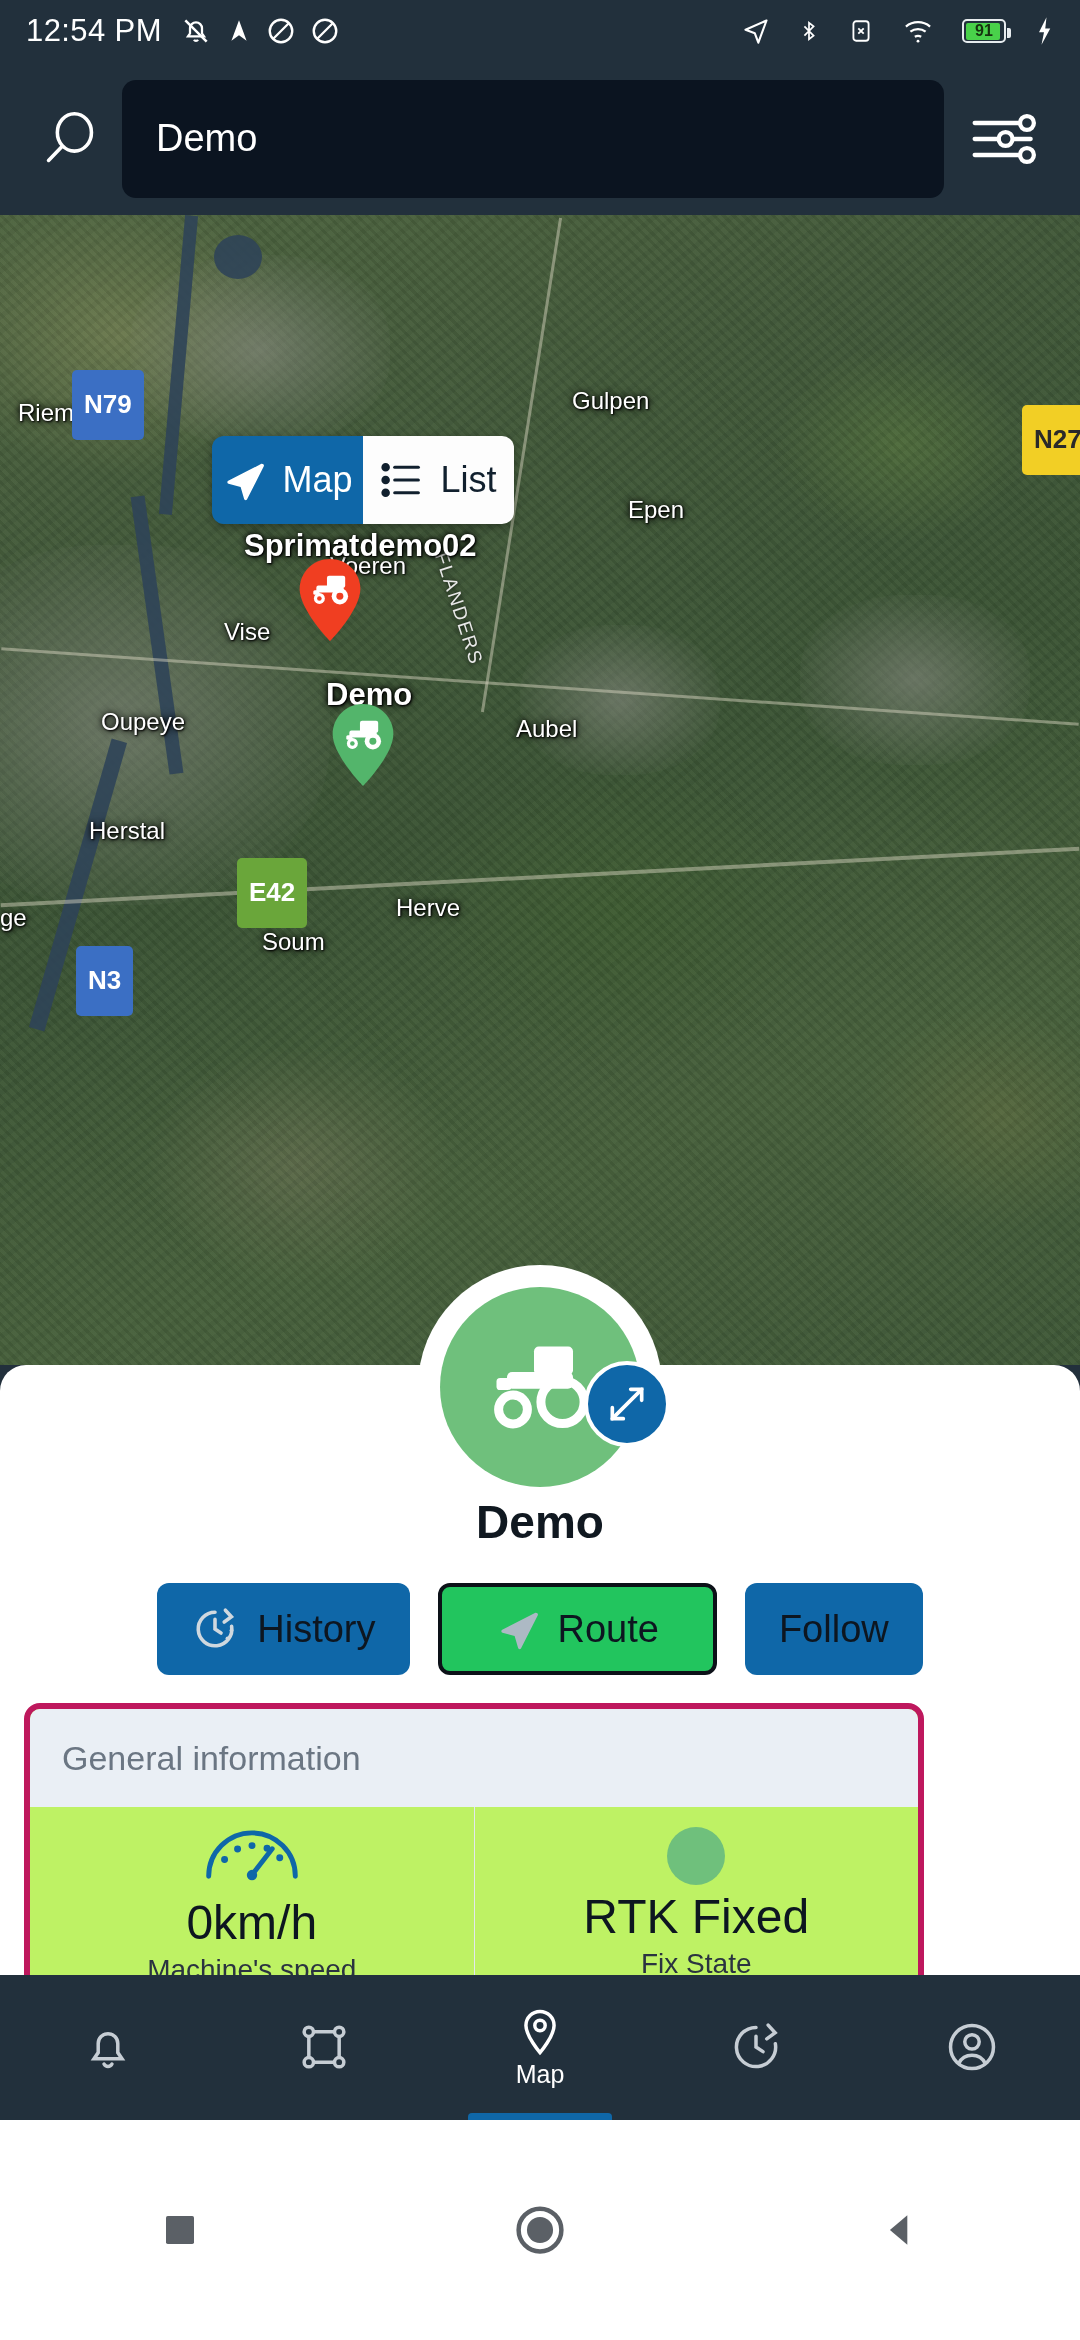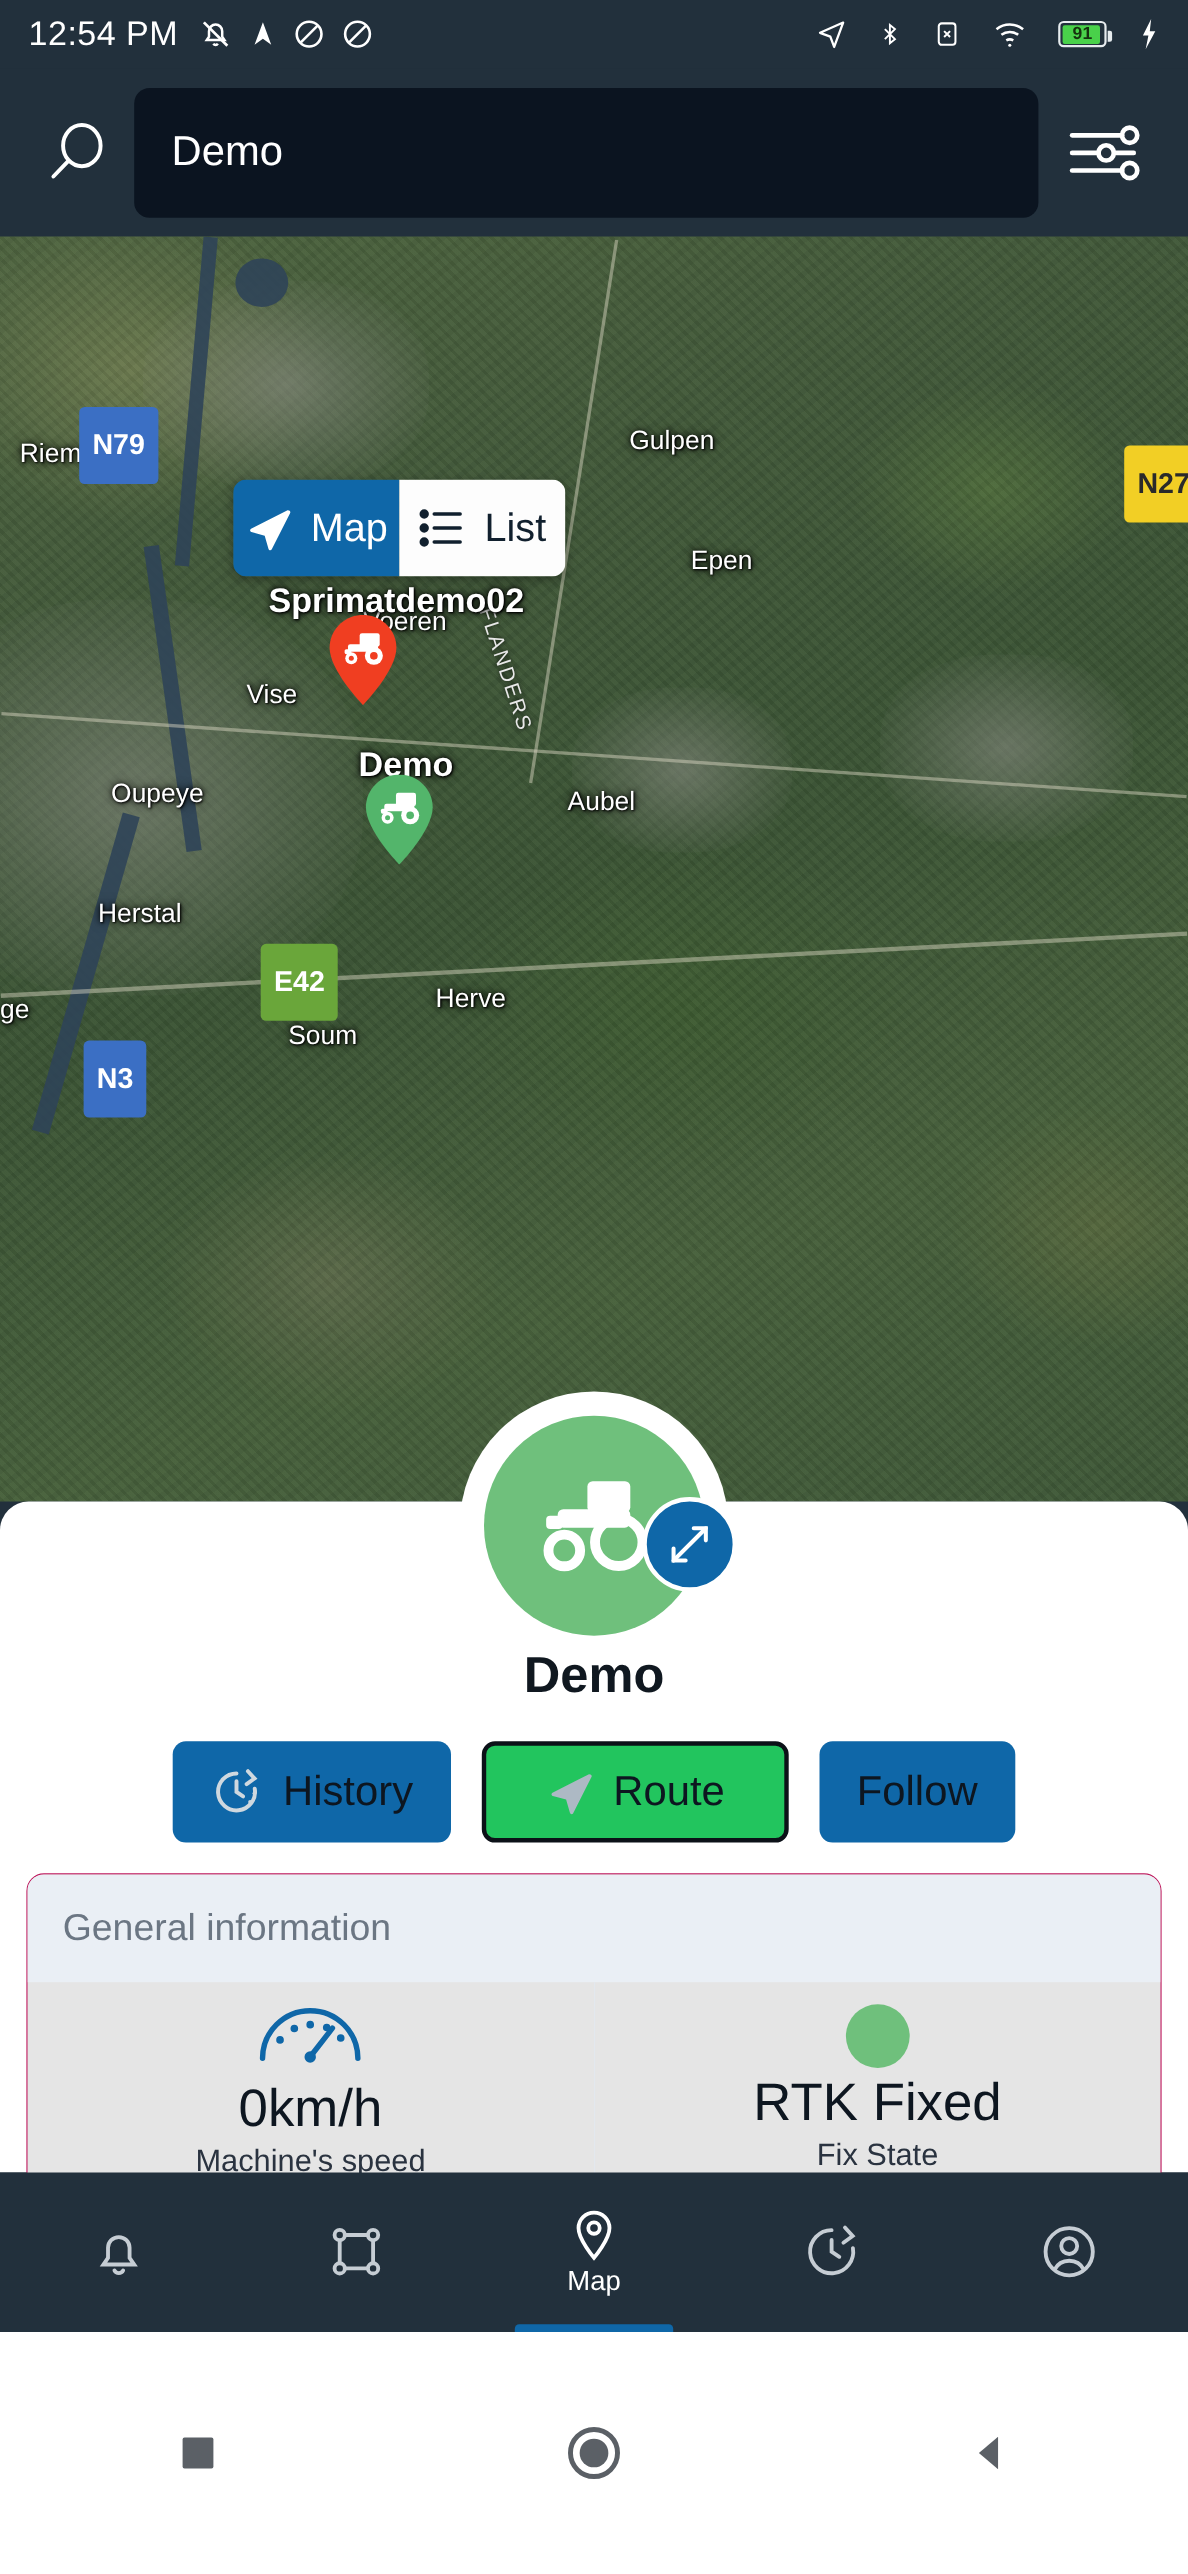--- a/index.html
+++ b/index.html
@@ -139,23 +139,23 @@
     display:flex; justify-content:center; align-items:center; gap:28px;
   }
   .btn{
     display:flex; align-items:center; justify-content:center; gap:18px;
     height:92px; border-radius:12px; font-size:38px;
   }
   .btn.primary{ background:#0f67a8; color:#0d1620; padding:16px 34px; }
   .btn.outline{ background:#22c55e; color:#0d1620; padding:0 54px; border:4px solid #0c1118; }
 
   .info-card{
-    position:absolute; left:24px; top:338px; width:1032px; height:290px;
-    border-radius:16px; overflow:hidden; background:#e5e5e5;
-    border:1px solid #be185d;
+    position:absolute; left:24px; top:338px; width:900px; height:290px;
+    border-radius:16px; overflow:hidden; background:#bef264;
+    border:6px solid #be185d;
   }
   .info-head{
     height:98px; background:#eaeff5; display:flex; align-items:center;
     padding:0 32px; font-size:34px; color:#6b7683;
   }
   .info-body{ display:flex; height:192px; }
   .info-cell{ flex:1; display:flex; flex-direction:column; align-items:center; justify-content:center; gap:4px; }
   .info-cell + .info-cell{ border-left:1px solid #e3e8ee; }
   .info-value{ font-size:48px; color:#0d1620; }
   .info-caption{ font-size:28px; color:#2a3340; }

